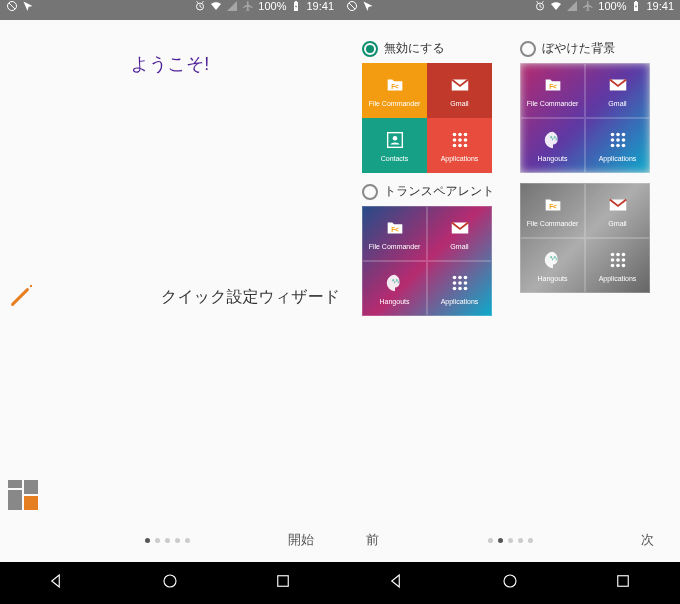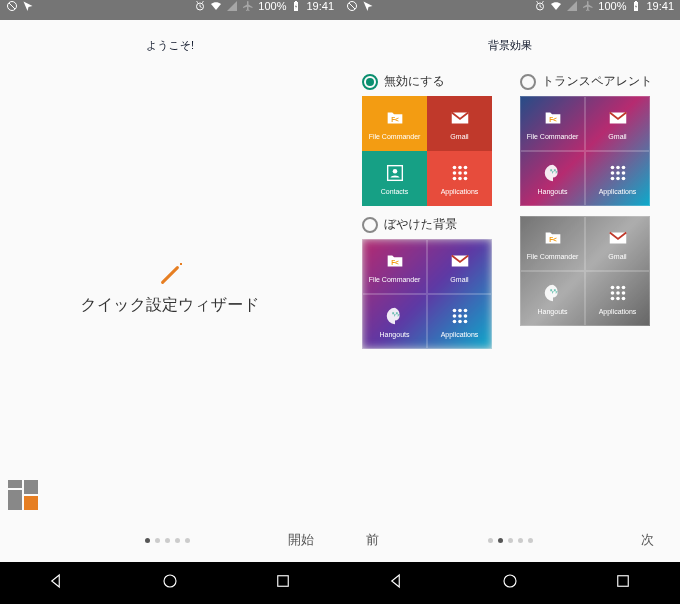--- a/index.html
+++ b/index.html
@@ -3,22 +3,22 @@
 <meta charset="utf-8">
 <style>
 * { margin: 0; padding: 0; box-sizing: border-box; }
 body { font-family: -apple-system, sans-serif; background: #fff; width: 680px; height: 604px; overflow: hidden; display: flex; }
 .phone { width: 340px; height: 604px; display: flex; flex-direction: column; background: #fafafa; }
 .statusbar { height: 20px; background: #757575; display: flex; justify-content: flex-end; padding: 0 6px; gap: 4px; color: #fff; font-size: 11px; }
 .statusbar .si-left { margin-right: auto; display: flex; gap: 4px; }
 .statusbar svg { width: 12px; height: 12px; fill: #fff; }
 .statusbar .dim { fill: #bbb; opacity: 0.7; }
 .content { flex: 1; display: flex; flex-direction: column; position: relative; }
-.title { text-align: center; font-size: 11px; font-weight: 500; color: #0f172a; margin-top: 18px; }
-.center { flex: 1; display: flex; flex-direction: column; align-items: center; justify-content: center; }
+.title { text-align: center; font-size: 18px; font-weight: 500; color: #4c1d95; margin-top: 32px; }
+.center { flex: 1; display: flex; flex-direction: row; align-items: center; justify-content: space-between; }
 .wand { width: 40px; height: 40px; position: relative; }
 .wand::before { content: ''; position: absolute; width: 24px; height: 3px; background: #e67e22; top: 50%; left: 50%; transform: translate(-50%, -50%) rotate(-45deg); border-radius: 2px; }
 .wand::after { content: ''; position: absolute; top: 5px; right: 5px; width: 8px; height: 8px; background: radial-gradient(circle,#e67e22 1px,transparent 1px),radial-gradient(circle,#e67e22 1px,transparent 1px),radial-gradient(circle,#e67e22 1px,transparent 1px); background-position: 0 0, 6px 2px, 2px 6px; background-repeat: no-repeat; }
 .subtitle { font-size: 16px; font-weight: 500; color: #333; }
 .grid2x2 { padding: 20px 22px; display: grid; grid-template-columns: 1fr 1fr; gap: 10px 20px; }
 .option { display: flex; flex-direction: column; gap: 6px; }
 .radio-row { display: flex; align-items: center; gap: 6px; cursor: pointer; }
 .radio { width: 16px; height: 16px; border: 2px solid #888; border-radius: 50%; display: flex; align-items: center; justify-content: center; flex-shrink: 0; }
 .radio.checked { border-color: #0a8f6f; }
 .radio.checked::after { content: ''; width: 8px; height: 8px; background: #0a8f6f; border-radius: 50%; }
@@ -153,21 +153,20 @@
       </svg>
     <span>100%</span>
     <svg viewBox="0 0 24 24">
         <rect x="8" y="4" width="8" height="18" fill="#fff"></rect>
         <rect x="10" y="2" width="4" height="2" fill="#fff"></rect>
         <path d="M13 8l-3 6h2l-1 4 3-6h-2z" fill="#757575"></path>
       </svg>
     <span>19:41</span>
   </div>
   <div class="content">
-    <div class="title">背景効果</div>
     <div class="opt-area">
       <div class="grid2x2" id="options">
           <div class="option">
             <div class="radio-row">
               <div class="radio checked"></div>
               <span class="radio-label">無効にする</span>
             </div>
             <div class="preview solid">
               <div class="tile">
                 <div class="tile-icon">
@@ -211,23 +210,23 @@
                     <circle cx="18" cy="18" r="2"></circle>
                   </svg>
                 </div>
                 <div class="tile-label">Applications</div>
               </div>
             </div>
           </div>
           <div class="option">
             <div class="radio-row">
               <div class="radio"></div>
-              <span class="radio-label">トランスペアレント</span>
-            </div>
-            <div class="preview trans">
+              <span class="radio-label">ぼやけた背景</span>
+            </div>
+            <div class="preview blur">
               <div class="tile">
                 <div class="tile-icon">
                   <svg viewBox="0 0 24 24">
                     <path fill="#fff" d="M4 6h5l2 2h9v10H4z"></path>
                     <text x="12" y="16" font-size="7" text-anchor="middle" fill="#f39c12" font-weight="bold">F&lt;</text>
                   </svg>
                 </div>
                 <div class="tile-label">File Commander</div>
               </div>
               <div class="tile">
@@ -262,23 +261,23 @@
                     <circle cx="18" cy="18" r="2"></circle>
                   </svg>
                 </div>
                 <div class="tile-label">Applications</div>
               </div>
             </div>
           </div>
           <div class="option">
             <div class="radio-row">
               <div class="radio"></div>
-              <span class="radio-label">ぼやけた背景</span>
-            </div>
-            <div class="preview blur">
+              <span class="radio-label">トランスペアレント</span>
+            </div>
+            <div class="preview trans">
               <div class="tile">
                 <div class="tile-icon">
                   <svg viewBox="0 0 24 24">
                     <path fill="#fff" d="M4 6h5l2 2h9v10H4z"></path>
                     <text x="12" y="16" font-size="7" text-anchor="middle" fill="#f39c12" font-weight="bold">F&lt;</text>
                   </svg>
                 </div>
                 <div class="tile-label">File Commander</div>
               </div>
               <div class="tile">

